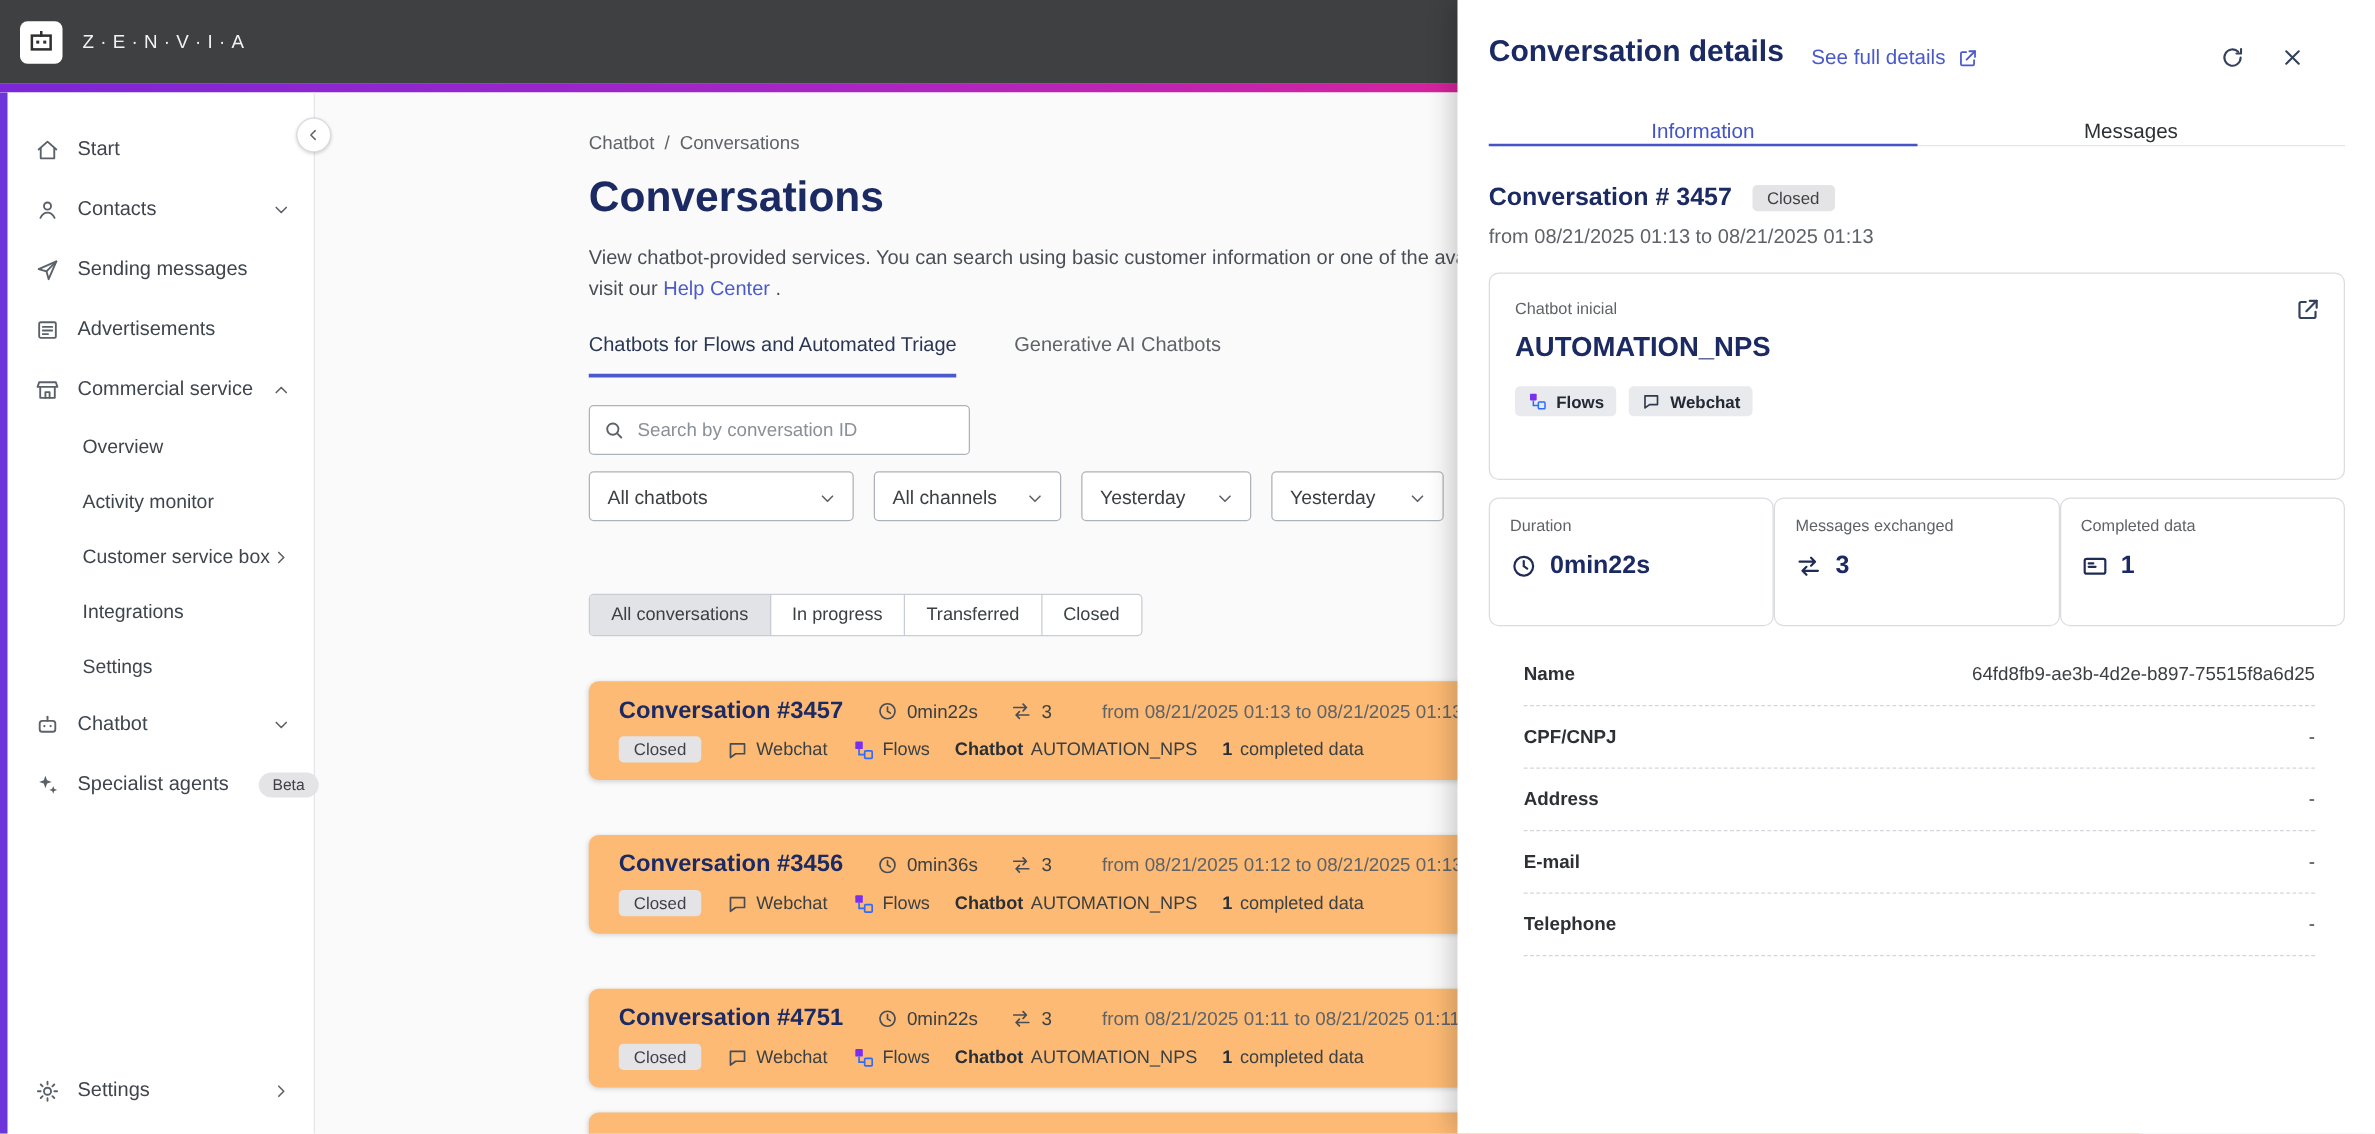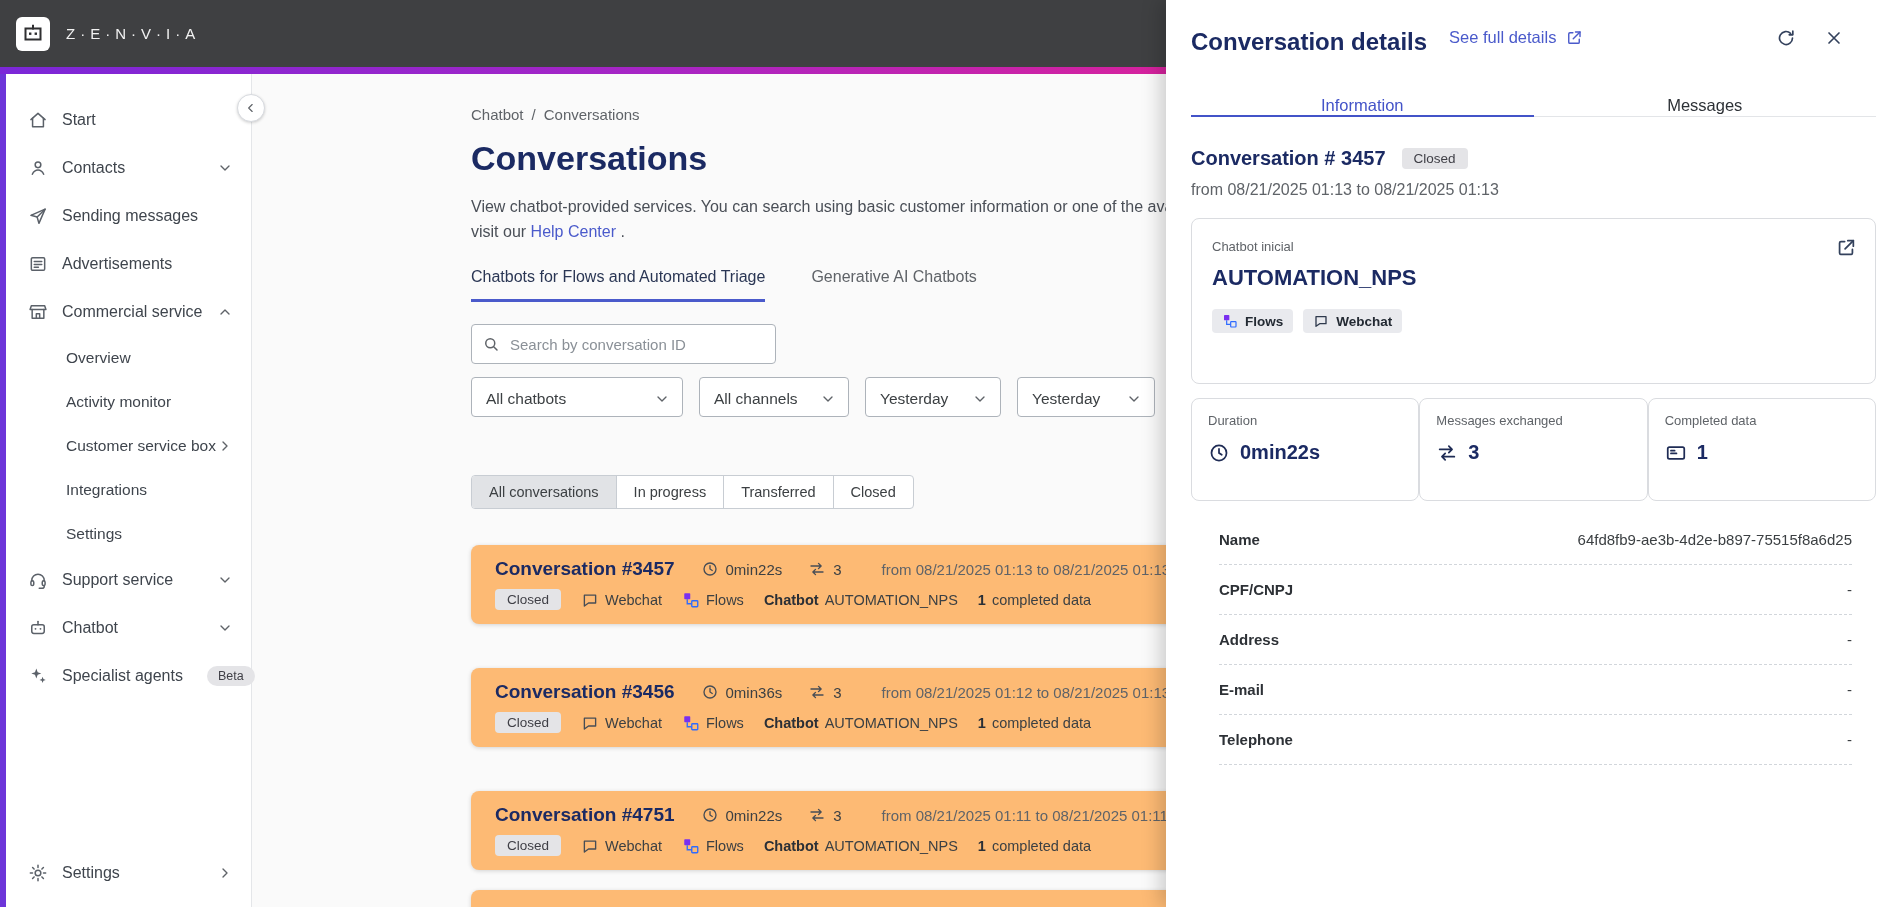--- a/index.html
+++ b/index.html
@@ -74,21 +74,21 @@
   .meta .micon { color:#474d55; }
   .range { font-size:15px; color:#5f6368; margin-left:14px; white-space:nowrap; }
   .card-row2 { margin-top:9px; display:flex; align-items:center; gap:20px; font-size:14.5px; color:#3c4043; }
   .chip { background:#e4e4e7; color:#3f3f46; border-radius:4px; padding:3px 12px; font-size:13.5px; }
   .pair { display:flex; align-items:center; gap:6px; }
   .b { font-weight:700; color:#2a2f36; }
 
   
   .drawer { position:absolute; top:0; right:0; width:734px; height:907px; background:#fff;
             box-shadow:-6px 0 18px rgba(0,0,0,.18); padding:28px 24px 0 25px; z-index:20; }
-  .drawer-head { display:flex; align-items:flex-start; }
+  .drawer-head { display:flex; align-items:flex-end; }
   .drawer-title { font-size:24px; font-weight:700; color:#1b2a63; white-space:nowrap; }
   .see-full { display:flex; align-items:center; gap:9px; margin-left:22px; color:#4a5acb;
               font-size:16.5px; font-weight:500; cursor:pointer; white-space:nowrap; }
   .drawer-actions { margin-left:auto; display:flex; align-items:center; gap:28px; padding-right:32px; color:#33415c; }
   .icon-btn { cursor:pointer; color:#33415c; background:none; border:none; padding:0; }
   .drawer-tabs { display:flex; margin-top:40px; border-bottom:1px solid #e3e5e8; }
   .drawer-tab { flex:1; text-align:center; font-size:16.5px; color:#2d3136; cursor:pointer; }
   .drawer-tab.active { color:#4353c8; border-bottom:2px solid #4353c8; margin-bottom:-1px; }
   .conv-head { margin-top:30px; display:flex; align-items:center; gap:16px; }
   .conv-title { font-size:20px; font-weight:700; color:#1b2a63; }
@@ -213,36 +213,20 @@
           </svg>
       </span>
     </div>
     <div class="nav-sub">
       <span>Integrations</span>
     </div>
     <div class="nav-sub">
       <span>Settings</span>
     </div>
 
-    <div class="nav-item">
-      <span class="nicon">
-        <svg class="i20" viewBox="0 0 24 24" fill="none" stroke="currentColor" stroke-width="1.8" stroke-linecap="round" stroke-linejoin="round">
-            <path d="M4.5 13.5v-1a7.5 7.5 0 0 1 15 0v1"></path>
-            <rect x="3.5" y="13" width="3.4" height="5.6" rx="1.6"></rect>
-            <rect x="17.1" y="13" width="3.4" height="5.6" rx="1.6"></rect>
-            <path d="M19.5 18.6v.9a2.5 2.5 0 0 1-2.5 2.5h-3.5"></path>
-          </svg>
-      </span>
-      <span class="lbl">Support service</span>
-      <span class="chev">
-        <svg class="i16" viewBox="0 0 24 24" fill="none" stroke="currentColor" stroke-width="2" stroke-linecap="round" stroke-linejoin="round">
-            <path d="M6 9l6 6 6-6"></path>
-          </svg>
-      </span>
-    </div>
 
     <div class="nav-item">
       <span class="nicon">
         <svg class="i20" viewBox="0 0 24 24" fill="none" stroke="currentColor" stroke-width="1.8" stroke-linecap="round" stroke-linejoin="round">
             <rect x="4.5" y="8" width="15" height="10.5" rx="2.5"></rect>
             <path d="M12 8V4.8"></path>
             <circle cx="12" cy="4.2" r="1" fill="currentColor" stroke="none"></circle>
             <circle cx="9" cy="13" r="1.1" fill="currentColor" stroke="none"></circle>
             <circle cx="15" cy="13" r="1.1" fill="currentColor" stroke="none"></circle>
           </svg>

